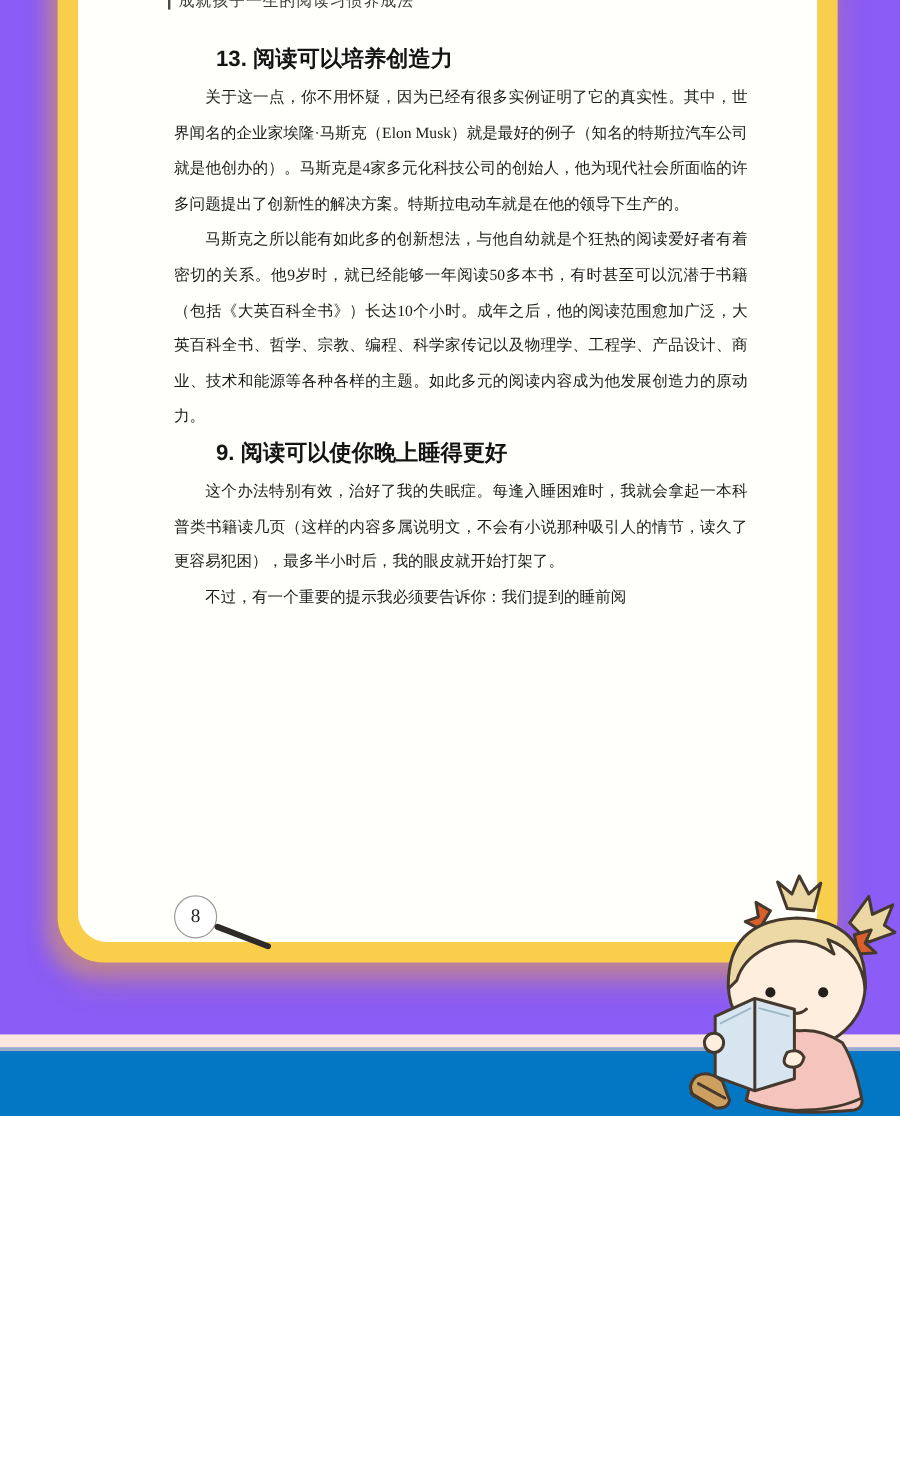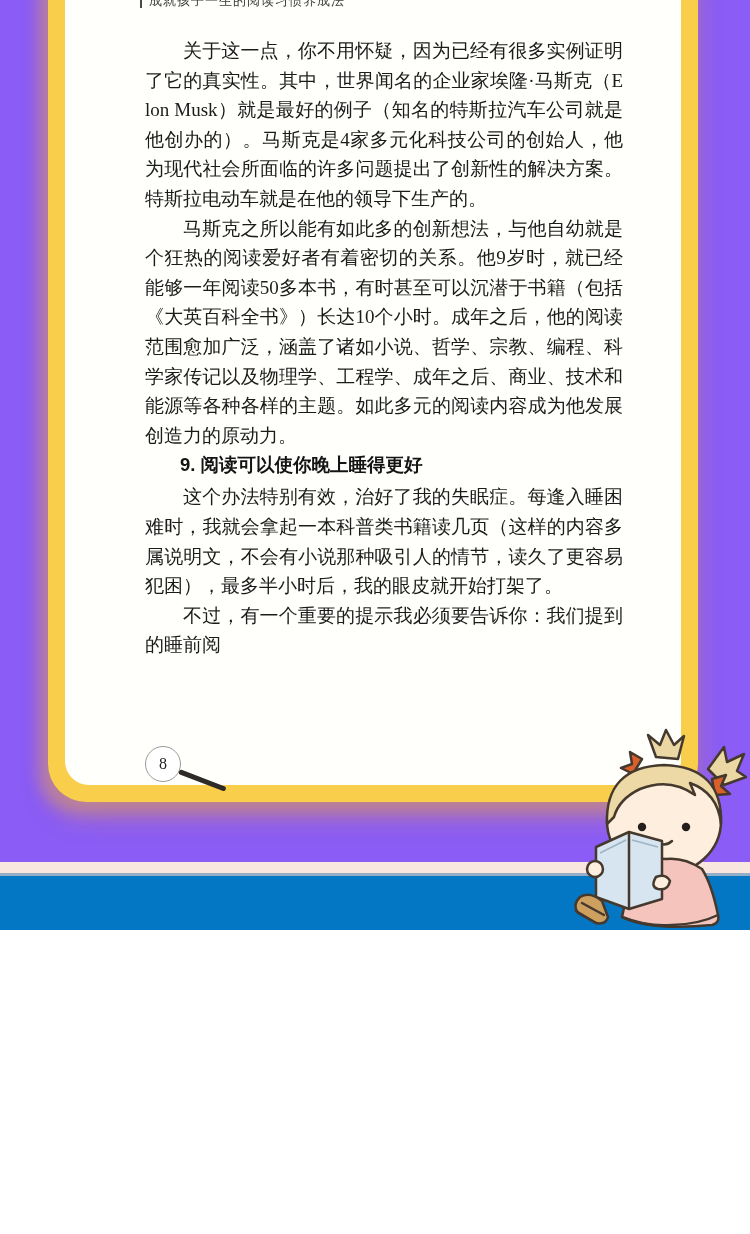--- a/index.html
+++ b/index.html
@@ -18,21 +18,21 @@
   .page-inner{position:absolute;left:17px;top:17px;right:17px;bottom:17px;background:#fffffc;border-radius:24px;}
 
   .running-header{position:absolute;left:92px;top:53px;display:flex;align-items:flex-end;gap:7px;}
   .hdr-bar{display:block;width:2px;height:15px;background:#4a4a4a;}
   .hdr-text{font-size:13px;color:#3a3a3a;letter-spacing:1px;line-height:15px;}
 
   .page-content{position:absolute;left:97px;top:96px;width:478px;color:#1c1c1c;}
   .sec-heading{margin:0 0 4px 0;padding-left:35px;font-size:18.5px;font-weight:bold;color:#141414;
                line-height:26px;font-family:"Liberation Sans","DejaVu Sans",sans-serif;}
   .sec-heading.h14{margin-top:2px;}
-  .para{margin:0;font-size:19px;line-height:29.6px;text-align:justify;text-align-last:left;
+  .para{margin:0;font-size:13px;line-height:29.6px;text-align:justify;text-align-last:left;
         text-indent:2em;word-break:break-all;font-family:"Liberation Serif","DejaVu Serif",serif;color:#1b1b1b;}
 
   
   .pn-circle{position:absolute;left:97px;top:806px;width:34px;height:34px;border:1.5px solid #999;
              border-radius:50%;background:#fff;display:flex;align-items:center;justify-content:center;
              font-family:"Liberation Serif","DejaVu Serif",serif;font-size:16px;color:#222;}
   .pn-handle{position:absolute;left:131px;top:829px;width:50px;height:5px;background:#2e2a28;
              border-radius:3px;transform:rotate(21deg);transform-origin:left center;}
 
   
@@ -51,22 +51,23 @@
 
   <div class="book-page">
     <div class="page-inner"></div>
 
     <div class="running-header">
       <span class="hdr-bar"></span>
       <span class="hdr-text">成就孩子一生的阅读习惯养成法</span>
     </div>
 
     <div class="page-content">
+      <h2 class="sec-heading">13. 阅读可以培养创造力</h2>
       <p class="para">关于这一点，你不用怀疑，因为已经有很多实例证明了它的真实性。其中，世界闻名的企业家埃隆·马斯克（Elon Musk）就是最好的例子（知名的特斯拉汽车公司就是他创办的）。马斯克是4家多元化科技公司的创始人，他为现代社会所面临的许多问题提出了创新性的解决方案。特斯拉电动车就是在他的领导下生产的。</p>
-      <p class="para">马斯克之所以能有如此多的创新想法，与他自幼就是个狂热的阅读爱好者有着密切的关系。他9岁时，就已经能够一年阅读50多本书，有时甚至可以沉潜于书籍（包括《大英百科全书》）长达10个小时。成年之后，他的阅读范围愈加广泛，涵盖了诸如小说、哲学、宗教、编程、科学家传记以及物理学、工程学、成年之后、商业、技术和能源等各种各样的主题。如此多元的阅读内容成为他发展创造力的原动力。</p>
+      <p class="para">马斯克之所以能有如此多的创新想法，与他自幼就是个狂热的阅读爱好者有着密切的关系。他9岁时，就已经能够一年阅读50多本书，有时甚至可以沉潜于书籍（包括《大英百科全书》）长达10个小时。成年之后，他的阅读范围愈加广泛，大英百科全书、哲学、宗教、编程、科学家传记以及物理学、工程学、产品设计、商业、技术和能源等各种各样的主题。如此多元的阅读内容成为他发展创造力的原动力。</p>
       <h2 class="sec-heading h14">9. 阅读可以使你晚上睡得更好</h2>
       <p class="para">这个办法特别有效，治好了我的失眠症。每逢入睡困难时，我就会拿起一本科普类书籍读几页（这样的内容多属说明文，不会有小说那种吸引人的情节，读久了更容易犯困），最多半小时后，我的眼皮就开始打架了。</p>
       <p class="para">不过，有一个重要的提示我必须要告诉你：我们提到的睡前阅</p>
     </div>
 
     <div class="pn-circle">
       <span>8</span>
     </div>
     <div class="pn-handle"></div>
   </div>

